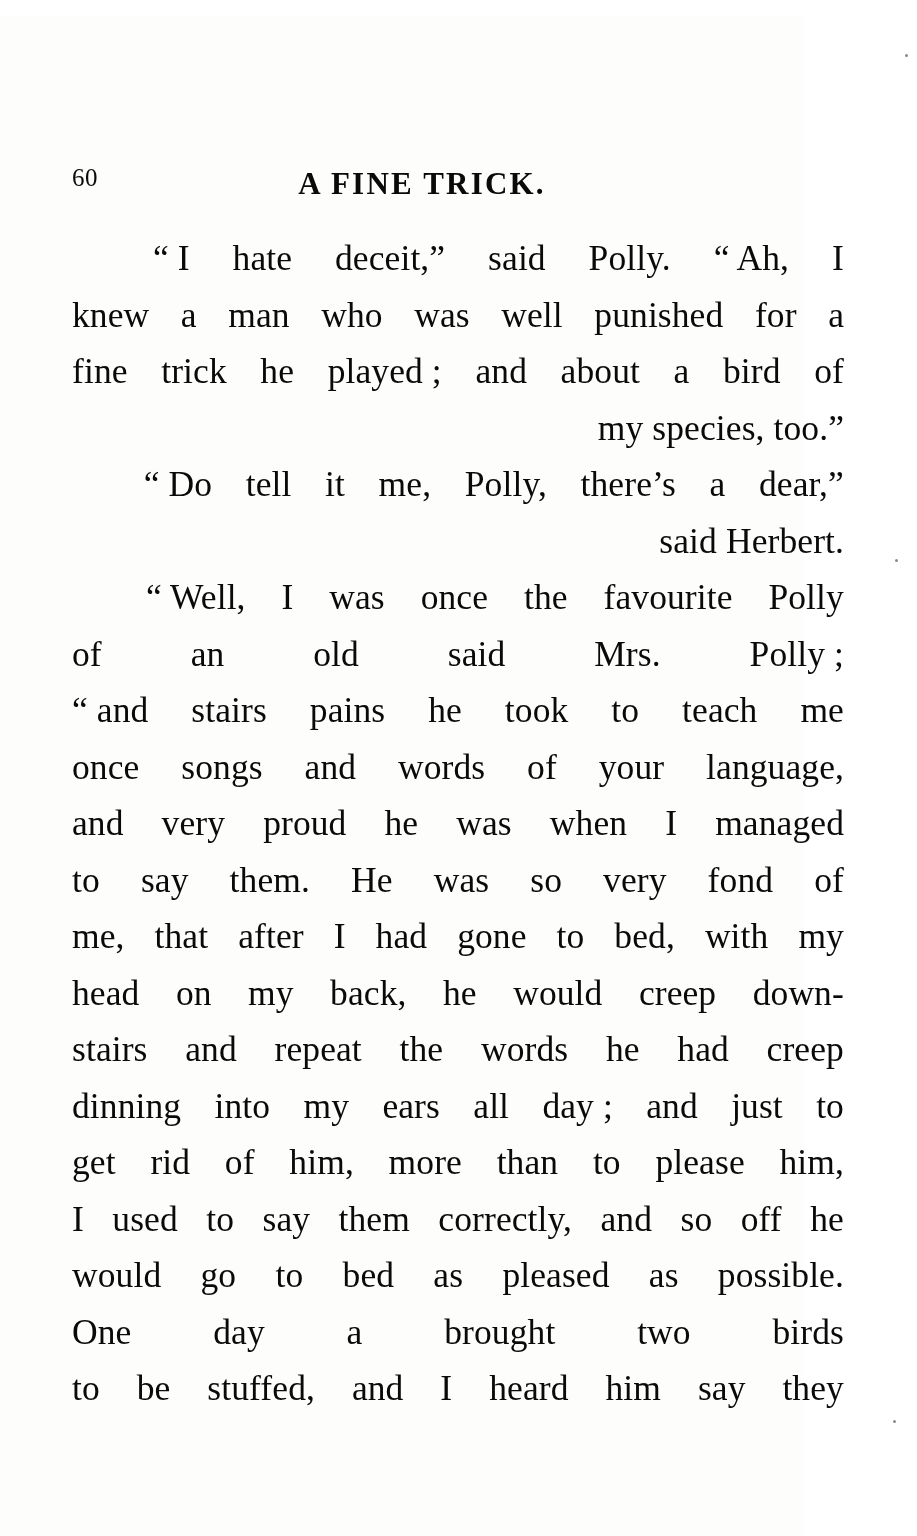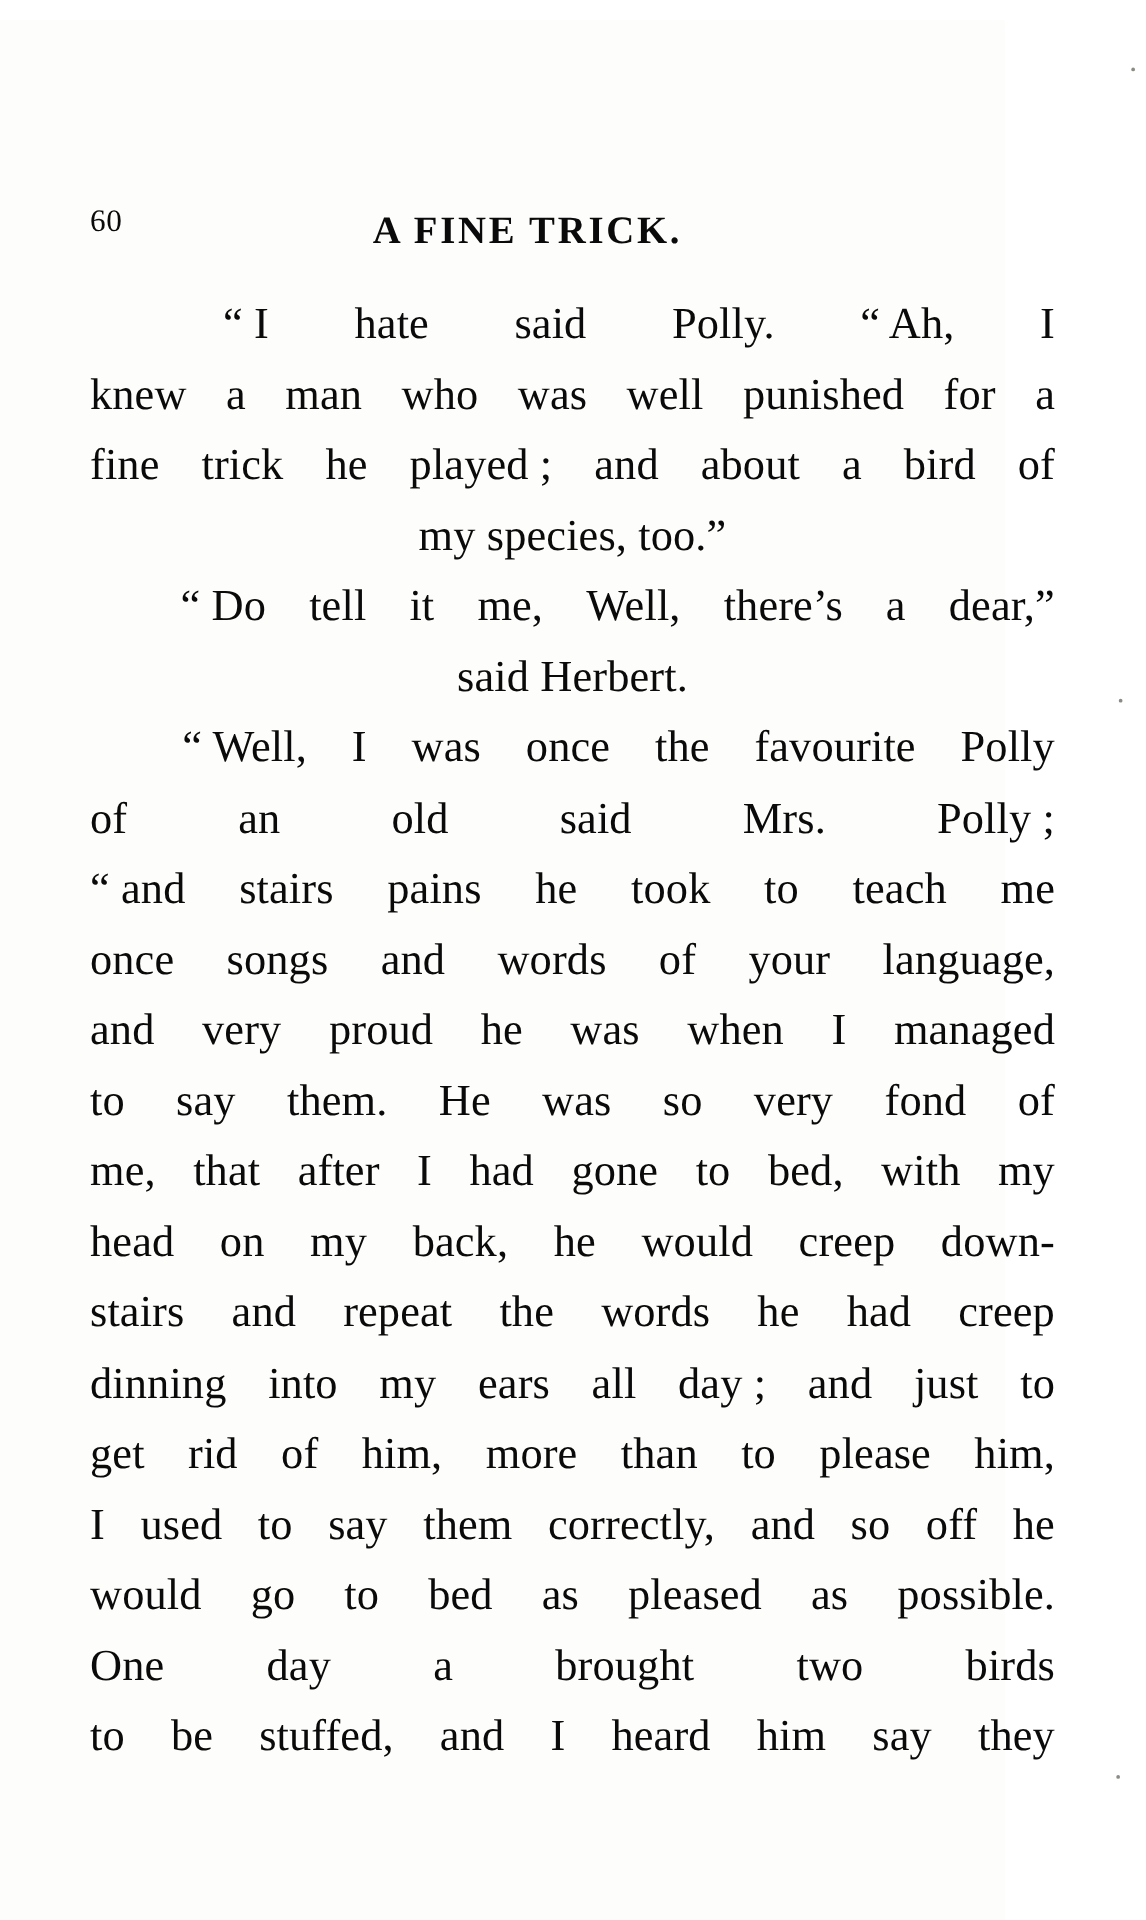--- a/index.html
+++ b/index.html
@@ -67,21 +67,21 @@
     line-height: 56.5px;
     white-space: nowrap;
   }
   .line.justify {
     display: flex;
     justify-content: space-between;
     width: 772px;
   }
   .line.last {
     display: block;
-    text-align: center;
+    text-align: right;
   }
   .line .w {
     display: inline-block;
   }
   .line .lead {
     display: inline-block;
     width: 38px;
   }
   .edge-mark {
     position: absolute;
@@ -101,20 +101,21 @@
     <span class="running-head">A FINE TRICK.</span>
   </div>
 
   <div class="body-text">
 
     <div class="para">
       <span class="line justify">
         <span class="lead"></span>
           <span class="w">“ I</span>
           <span class="w">hate</span>
+          <span class="w">deceit,”</span>
           <span class="w">said</span>
           <span class="w">Polly.</span>
           <span class="w">“ Ah,</span>
           <span class="w">I</span>
       </span>
       <span class="line justify">
         <span class="w">knew</span>
           <span class="w">a</span>
           <span class="w">man</span>
           <span class="w">who</span>
@@ -138,21 +139,21 @@
       <span class="line last">my species, too.”</span>
     </div>
 
     <div class="para">
       <span class="line justify">
         <span class="lead"></span>
           <span class="w">“ Do</span>
           <span class="w">tell</span>
           <span class="w">it</span>
           <span class="w">me,</span>
-          <span class="w">Well,</span>
+          <span class="w">Polly,</span>
           <span class="w">there’s</span>
           <span class="w">a</span>
           <span class="w">dear,”</span>
       </span>
       <span class="line last">said Herbert.</span>
     </div>
 
     <div class="para">
       <span class="line justify">
         <span class="lead"></span>

